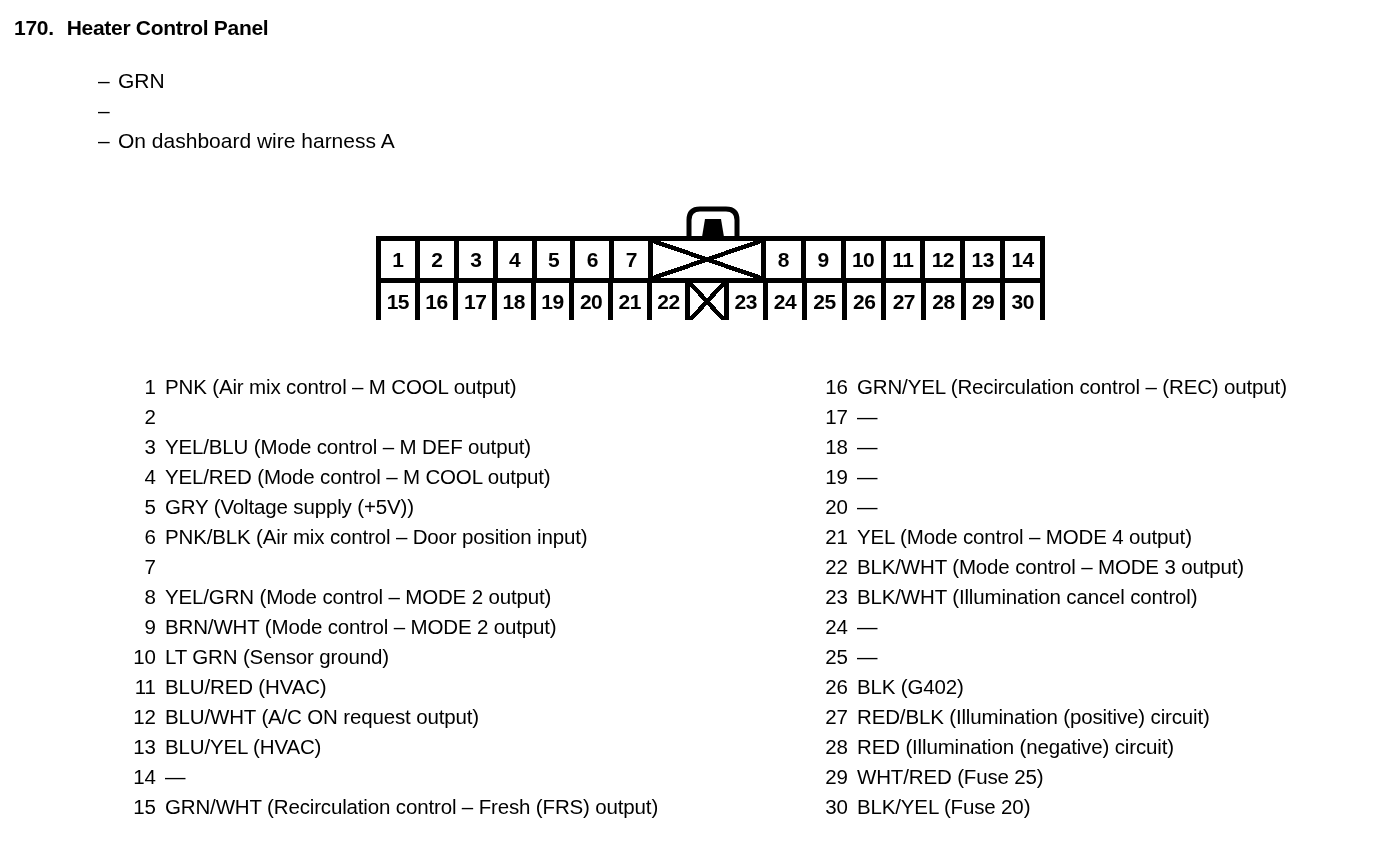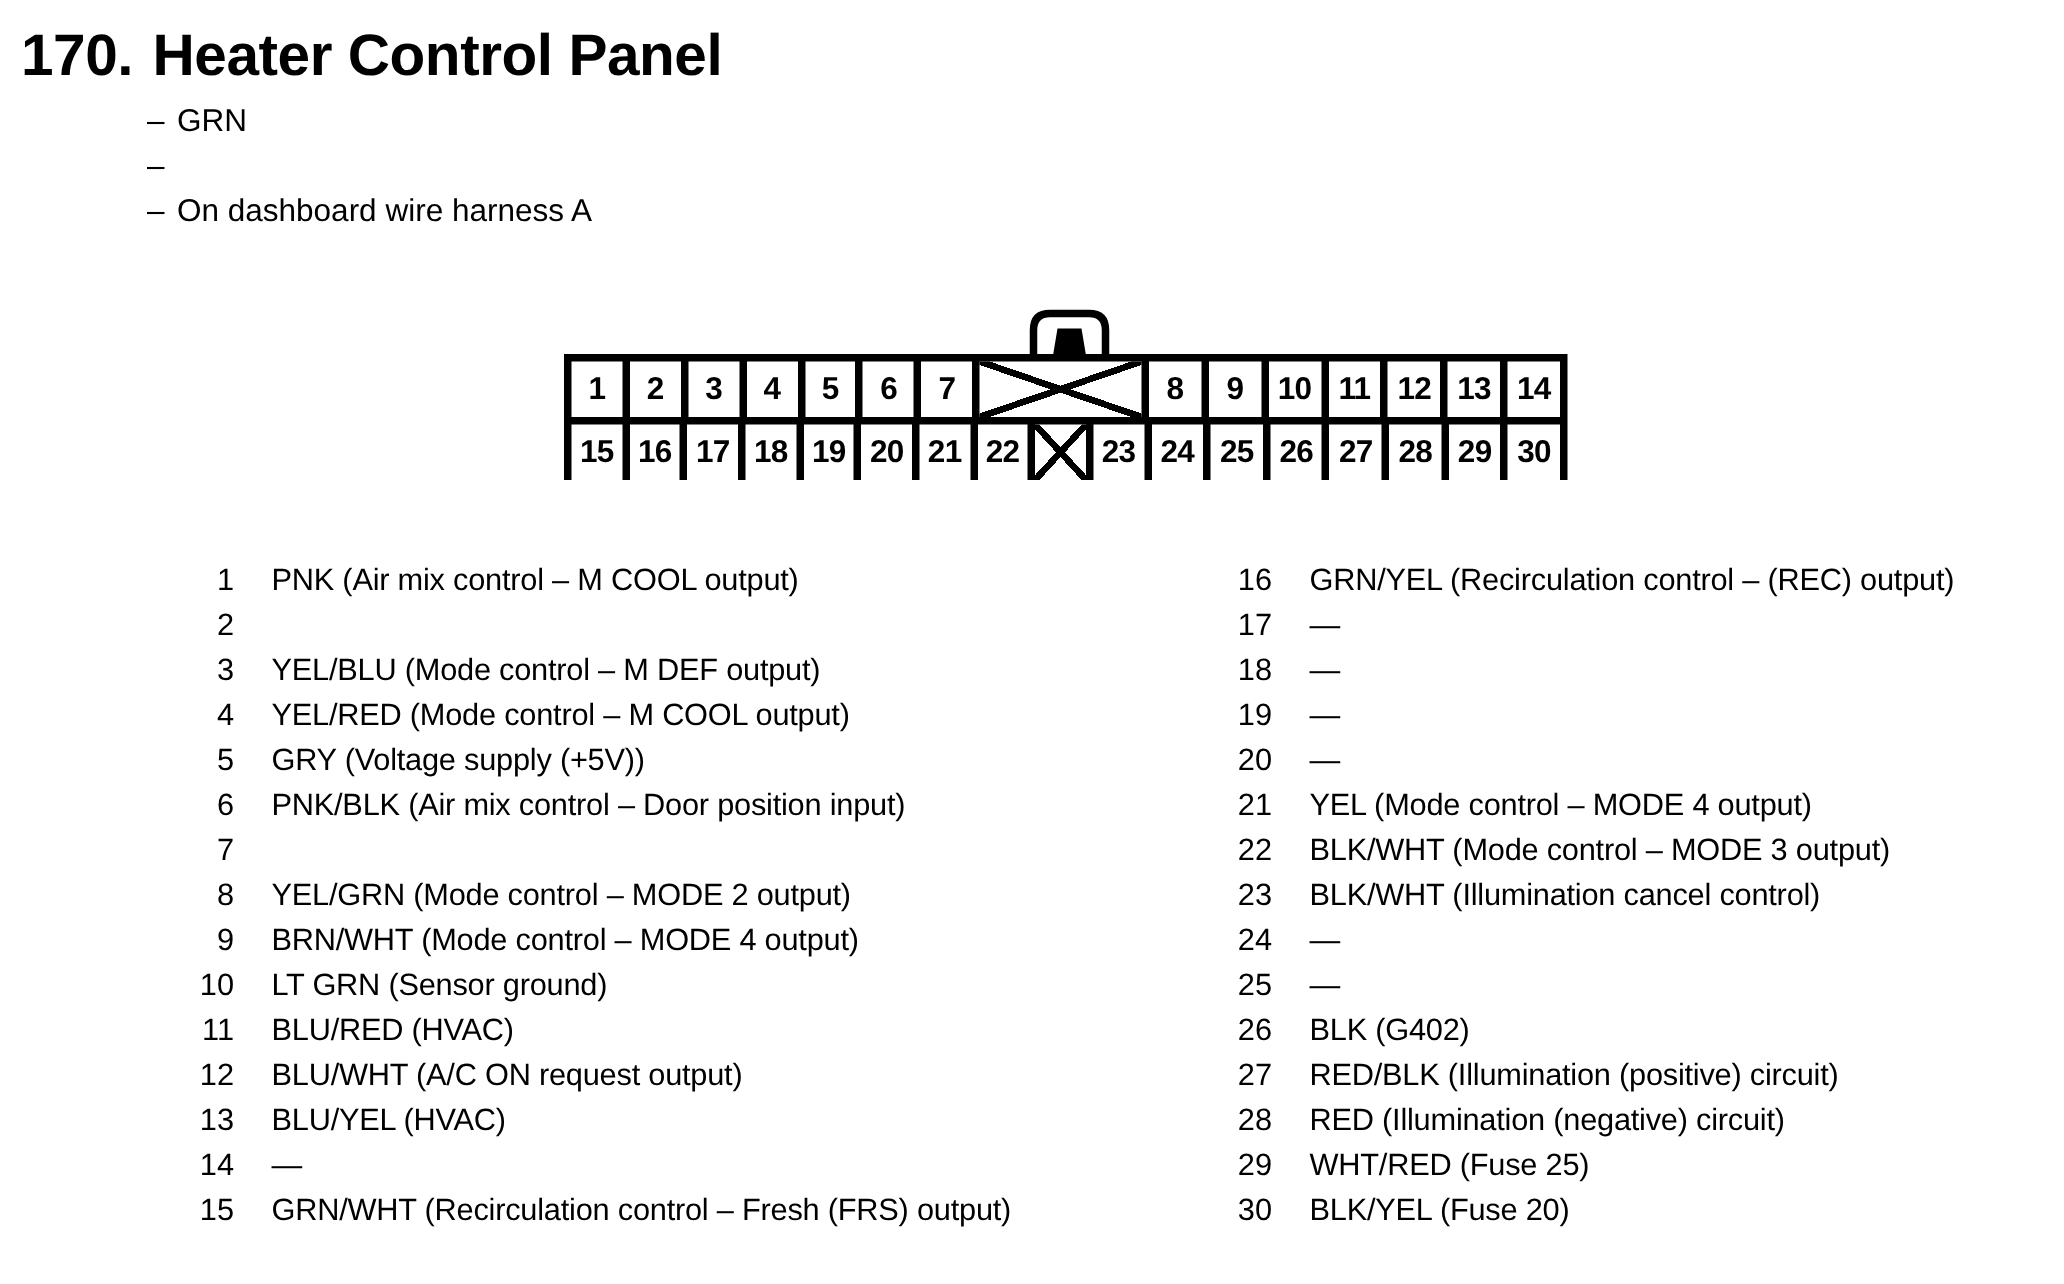--- a/index.html
+++ b/index.html
@@ -15,21 +15,21 @@
     font-family: "Liberation Sans", sans-serif;
     color: #000000;
     overflow: hidden;
   }
 
   
   #page-title {
     position: absolute;
     left: 14px;
     top: 16px;
-    font-size: 39px;
+    font-size: 21px;
     font-weight: bold;
     letter-spacing: -0.3px;
     white-space: nowrap;
   }
   #page-title .num {
     margin-right: 13px;
   }
 
   #subtitle-list {
     position: absolute;
@@ -140,21 +140,20 @@
     white-space: nowrap;
   }
   .pin-num {
     width: 30px;
     flex: 0 0 30px;
     text-align: right;
     margin-right: 9px;
   }
   .pin-desc {
     letter-spacing: -0.15px;
-    margin-left: 16px;
   }
 </style>
 </head>
 <body>
 
 <div id="page-title">
   <span class="num">170.</span><span>Heater Control Panel</span>
 </div>
 
 <div id="subtitle-list">
@@ -244,21 +243,21 @@
     </div>
   <div class="pin-row">
       <span class="pin-num">7</span>
     </div>
   <div class="pin-row">
       <span class="pin-num">8</span>
       <span class="pin-desc">YEL/GRN (Mode control – MODE 2 output)</span>
     </div>
   <div class="pin-row">
       <span class="pin-num">9</span>
-      <span class="pin-desc">BRN/WHT (Mode control – MODE 4 output)</span>
+      <span class="pin-desc">BRN/WHT (Mode control – MODE 2 output)</span>
     </div>
   <div class="pin-row">
       <span class="pin-num">10</span>
       <span class="pin-desc">LT GRN (Sensor ground)</span>
     </div>
   <div class="pin-row">
       <span class="pin-num">11</span>
       <span class="pin-desc">BLU/RED (HVAC)</span>
     </div>
   <div class="pin-row">

